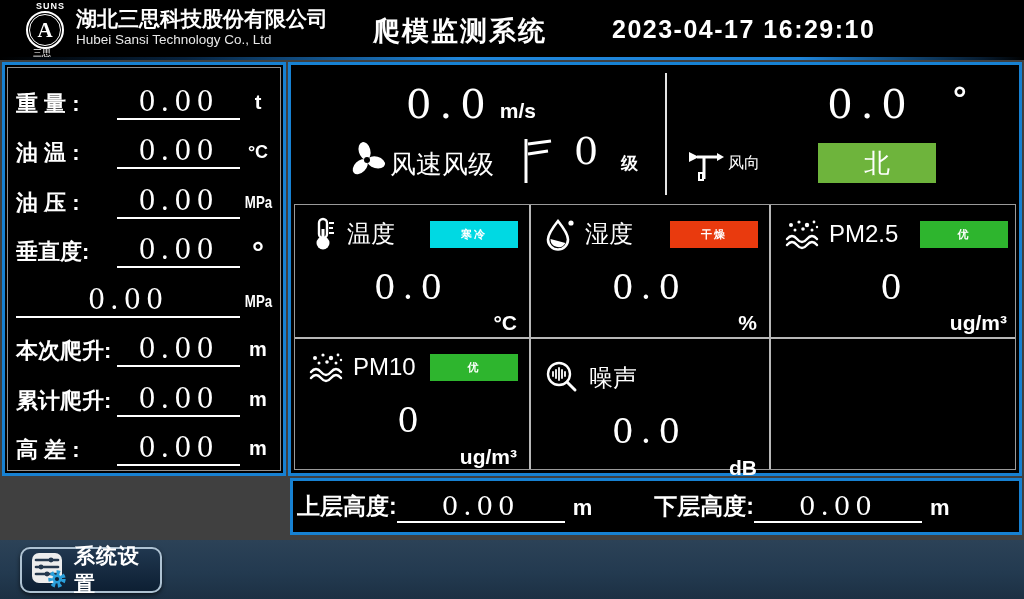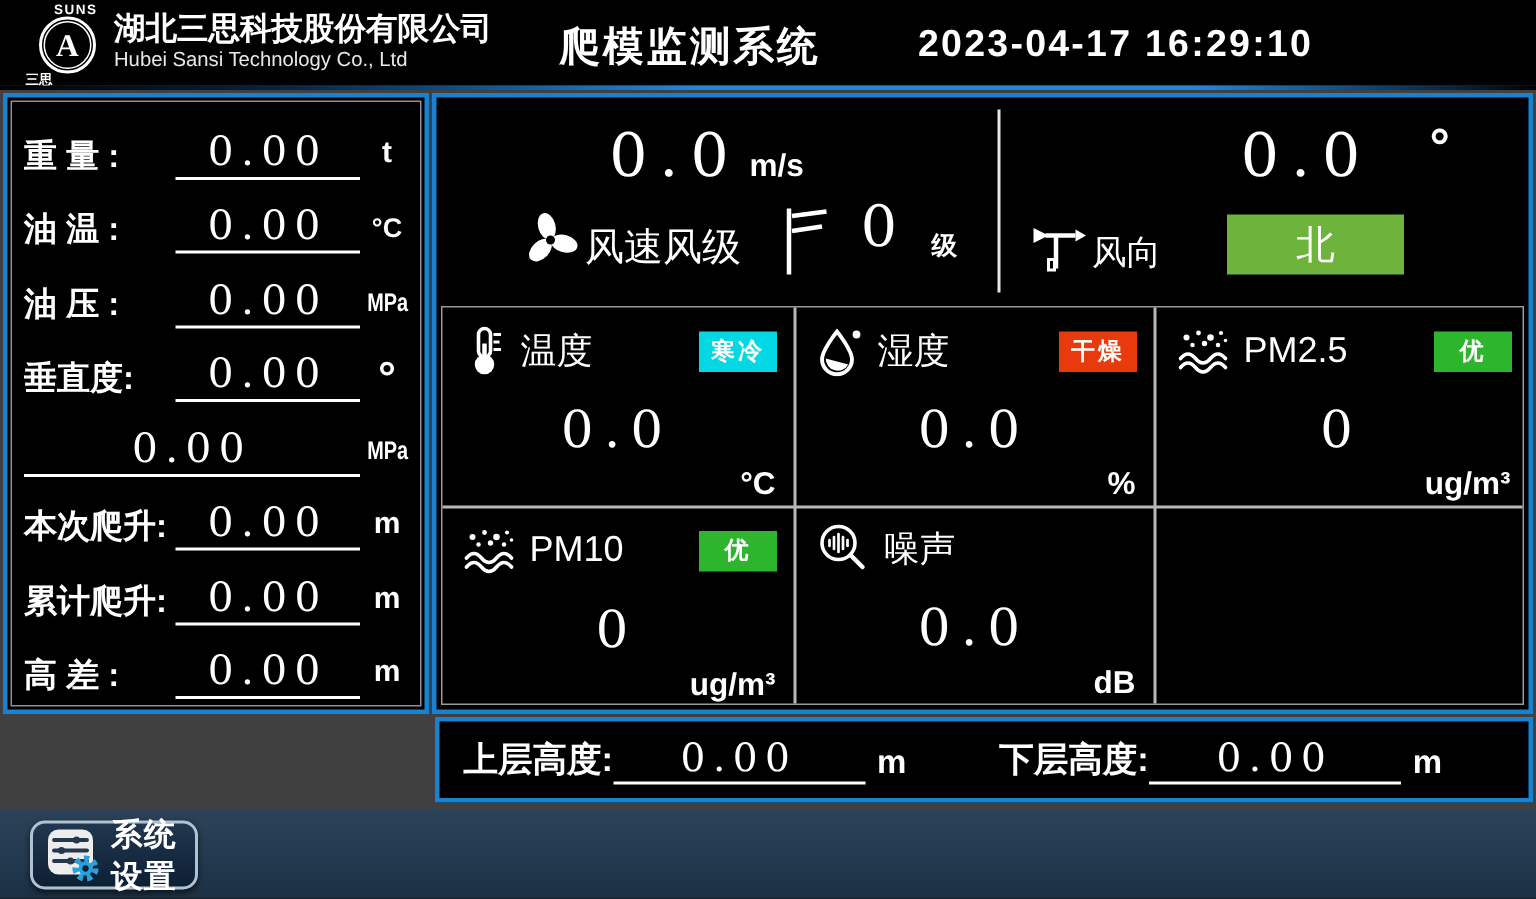--- a/index.html
+++ b/index.html
@@ -8,21 +8,21 @@
   .abs { position:absolute; }
   #stage { position:relative; width:1024px; height:599px; background:#404040; }
 
   
   #header { position:absolute; left:0; top:0; width:1024px; height:57px; background:#000; }
   #logo-suns   { left:36px; top:1px;  font-size:9px; font-weight:bold; letter-spacing:1px; }
   #logo-circle { left:26px; top:11px; width:38px; height:38px; border:2.5px solid #fff; border-radius:50%; }
   #logo-inner  { position:absolute; inset:1px; border:1.5px solid #fff; border-radius:50%;
                  display:flex; align-items:center; justify-content:center;
                  font-family:"Liberation Serif", serif; font-size:21px; font-weight:bold; }
-  #logo-sansi  { left:17px; top:47px; font-size:9px;font-weight:bold; }
+  #logo-sansi  { left:33px; top:47px; font-size:9px; }
   #company-cn  { left:76px; top:5px;  font-size:21px; font-weight:bold; }
   #company-en  { left:76px; top:32px; font-size:13.5px; color:#e8e8e8; }
   #page-title  { left:330px; top:13px; width:260px; text-align:center; font-size:27px; font-weight:bold; letter-spacing:2px; }
   #datetime    { left:612px; top:15px; font-size:25px; font-weight:bold; letter-spacing:1.5px; }
   #header-line { left:0; top:57px; width:1024px; height:3px;
                  background:linear-gradient(90deg,#000 0%,#07233f 18%,#1f86db 45%,#1f86db 78%,#071c30 96%,#000 100%); }
 
   
   .panel { position:absolute; background:#000; border:3px solid #1781d2; }
   .inner-line { position:absolute; inset:2px; border:1px solid #8f8f8f; pointer-events:none; }
@@ -55,51 +55,51 @@
   .big-unit { font-size:21px; font-weight:bold; margin-left:6px; letter-spacing:0; }
   #fan-icon   { left:56px;  top:74px; }
   #ws-label   { left:99px;  top:82px; font-size:26px; }
   #flag-icon  { left:230px; top:70px; }
   #wl-value   { left:272px; top:64px; width:46px; text-align:center; font-size:38px; }
   #wl-unit    { left:330px; top:87px; font-size:17px; font-weight:bold; }
   #wind-divider { left:374px; top:8px; width:2px; height:122px; background:#e5e5e5; }
   #wd-value   { left:500px; top:16px; width:160px; text-align:center; }
   #wd-degree  { left:662px; top:14px; font-size:34px; font-weight:bold; }
   #vane-icon  { left:396px; top:84px; }
-  #wd-label   { left:437px; top:88px; font-size:23px; }
+  #wd-label   { left:437px; top:88px; font-size:16px; }
   #north-btn  { left:527px; top:78px; width:118px; height:40px; text-align:center;
                 line-height:40px; font-size:26px; color:#fff; cursor:pointer; }
 
   
   .hline { position:absolute; background:#b7b7b7; height:2px; }
   .vline { position:absolute; background:#b7b7b7; width:2px; }
   #grid-frame { position:absolute; left:3px; top:139px; width:722px; height:266px; border:1px solid #9a9a9a; }
 
   .cell { position:absolute; }
   .cell-head { position:absolute; top:10px; left:12px; right:9px; height:34px; display:flex; align-items:center; }
   .cell-label { margin-left:9px; font-size:24px; white-space:nowrap; }
-  .cell-badge { margin-left:auto; width:52px; height:27px; line-height:27px; text-align:center;
-                font-size:16px; font-weight:bold; letter-spacing:2px; color:#fff; }
+  .cell-badge { margin-left:auto; width:88px; height:27px; line-height:27px; text-align:center;
+                font-size:11px; font-weight:bold; letter-spacing:2px; color:#fff; }
   .cell-value { position:absolute; left:0; right:0; top:60px; text-align:center;
                 font-family:"DejaVu Serif", serif; font-size:34px; letter-spacing:7px; }
   .cell-unit  { position:absolute; right:10px; bottom:1px; font-size:21px; font-weight:bold; }
 
   
-  #height-content { position:absolute; inset:0; display:flex; align-items:flex-end; padding:0 14px 9px 16px; }
+  #height-content { position:absolute; inset:0; display:flex; align-items:flex-end; padding:0 14px 9px 4px; }
   .h-group { display:flex; align-items:flex-end; }
   .h-label { font-size:23px; font-weight:bold; white-space:nowrap; padding-bottom:1px; }
   .h-value { width:168px; border-bottom:2px solid #fff; text-align:center;
              font-family:"DejaVu Serif", serif; font-size:26px; letter-spacing:5px; }
   .h-unit  { font-size:22px; font-weight:bold; margin-left:8px; padding-bottom:2px; }
   #h-gap { width:62px; }
 
   
   #taskbar { position:absolute; left:0; top:540px; width:1024px; height:59px;
              background:linear-gradient(180deg,#2c4257 0%,#233a50 55%,#1c3043 100%); }
-  #settings-btn { position:absolute; left:20px; top:7px; width:112px; height:46px;
+  #settings-btn { position:absolute; left:20px; top:7px; width:142px; height:46px;
                   border:2px solid #aec2d2; border-radius:10px;
                   background:linear-gradient(180deg,#20374f 0%,#0d1f33 100%);
                   box-shadow:0 2px 4px rgba(0,0,0,.6);
                   display:flex; align-items:center; padding-left:8px; cursor:pointer; }
   #settings-label { font-size:21px; font-weight:bold; margin-left:6px; letter-spacing:1px; }
 
   svg { display:block; }
 </style>
 </head>
 <body>
@@ -296,21 +296,21 @@
             <path d="M3,28 q5,-6 10,0 t10,0 t10,0" fill="none" stroke="#fff" stroke-width="2.4" stroke-linecap="round"></path>
           </svg>
         </span>
         <span class="cell-label">PM10</span>
         <span class="cell-badge" style="background: rgb(46, 181, 46);">优</span>
       </div>
       <div class="cell-value">0</div>
       <div class="cell-unit">ug/m³</div>
     </div>
 
-    <div class="cell" style="left:241px; top:274px; width:235px; height:130px;">
+    <div class="cell" style="left:241px; top:286px; width:235px; height:130px;">
       <div class="cell-head">
         <span>
           <svg width="36" height="36" viewBox="0 0 36 36">
             <circle cx="15" cy="14" r="11" fill="none" stroke="#fff" stroke-width="2.4"></circle>
             <g stroke="#fff" stroke-width="1.8" stroke-linecap="round">
               <line x1="9" y1="12" x2="9" y2="16"></line>
               <line x1="12" y1="10" x2="12" y2="18"></line>
               <line x1="15" y1="8" x2="15" y2="20"></line>
               <line x1="18" y1="10" x2="18" y2="18"></line>
               <line x1="21" y1="12" x2="21" y2="16"></line>

